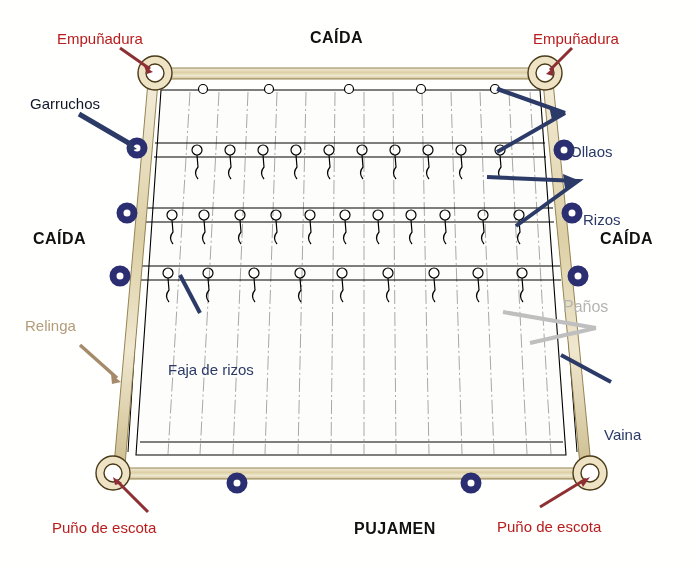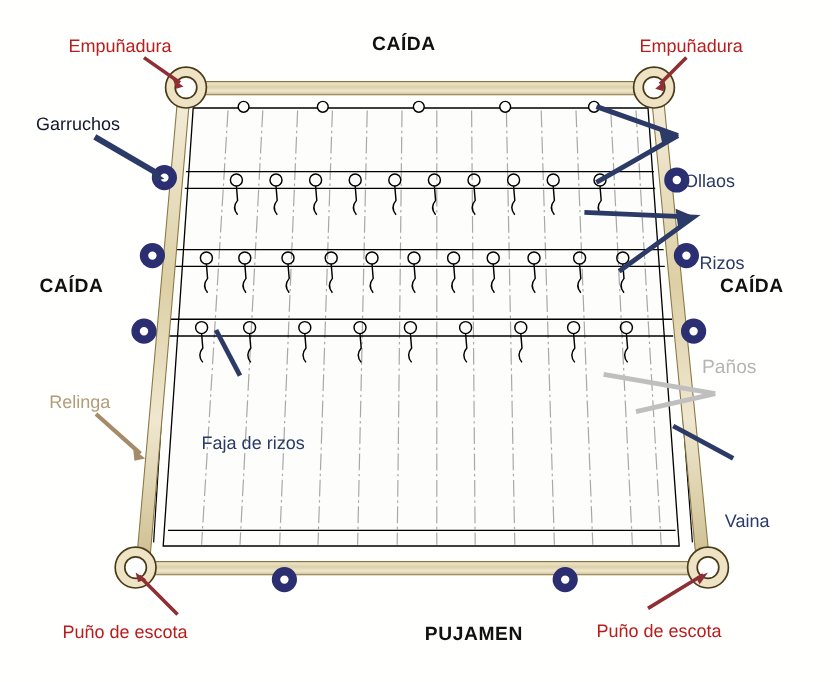--- a/index.html
+++ b/index.html
@@ -322,21 +322,21 @@
   </svg>
 
   <div class="lbl lbl-red" style="left:57px;  top:31px;">Empuñadura</div>
   <div class="lbl lbl-red" style="left:533px; top:31px;">Empuñadura</div>
   <div class="lbl lbl-bold" style="left:310px; top:30px;">CAÍDA</div>
   <div class="lbl lbl-gray" style="left:30px;  top:96px;">Garruchos</div>
   <div class="lbl lbl-navy" style="left:570px; top:107px;">Ollaos</div>
   <div class="lbl lbl-navy" style="left:583px; top:175px;">Rizos</div>
   <div class="lbl lbl-bold" style="left:33px;  top:231px;">CAÍDA</div>
   <div class="lbl lbl-bold" style="left:600px; top:231px;">CAÍDA</div>
-  <div class="lbl lbl-paños" style="left:585px; top:299px;">Paños</div>
-  <div class="lbl lbl-tan" style="left:25px;  top:328px;margin-left:16px;">Relinga</div>
+  <div class="lbl lbl-paños" style="left:563px; top:299px;">Paños</div>
+  <div class="lbl lbl-tan" style="left:25px;  top:318px;">Relinga</div>
   <div class="lbl lbl-navy" style="left:168px; top:325px;">Faja de rizos</div>
   <div class="lbl lbl-navy" style="left:604px; top:390px;">Vaina</div>
   <div class="lbl lbl-red" style="left:52px;  top:520px;">Puño de escota</div>
   <div class="lbl lbl-bold" style="left:322px; top:521px;margin-left:32px;">PUJAMEN</div>
   <div class="lbl lbl-red" style="left:497px; top:519px;">Puño de escota</div>
 
 </div>
 
 </body></html>

